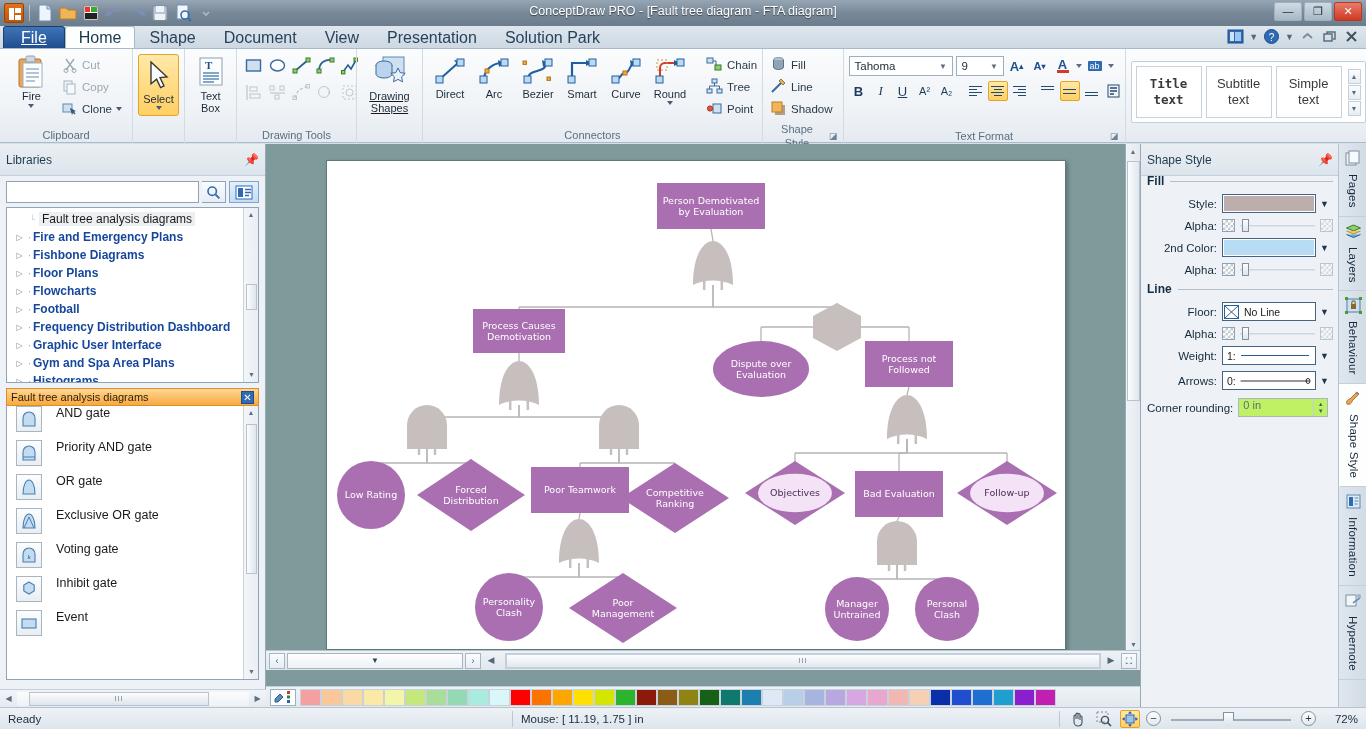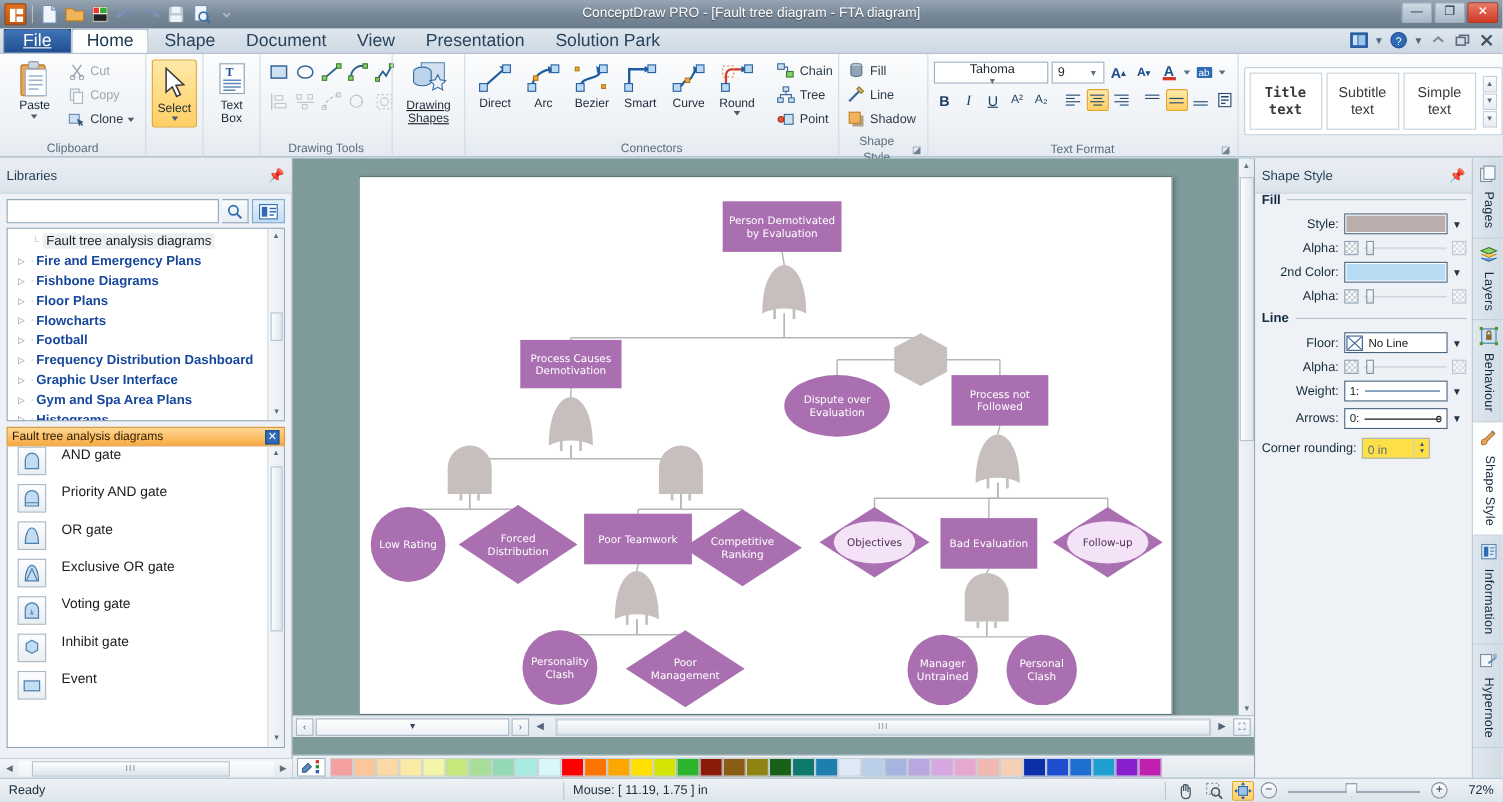--- a/index.html
+++ b/index.html
@@ -274,22 +274,22 @@
     width: 13px; height: 13px; border: 1px solid #8fa4b7;
     background-image: linear-gradient(45deg,#bfc8d1 25%,transparent 25%,transparent 75%,#bfc8d1 75%),
                       linear-gradient(45deg,#bfc8d1 25%,#fff 25%,#fff 75%,#bfc8d1 75%);
     background-size: 5px 5px; background-position: 0 0, 2.5px 2.5px;
   }
   .slider { flex: 1; height: 13px; position: relative; margin: 0 5px; }
   .slider .tr { position: absolute; left: 0; right: 0; top: 6px; height: 2px;
                 background: linear-gradient(180deg,#c5ced7,#e7ecf1); }
   .slider .kn { position: absolute; left: 0; top: 0; width: 7px; height: 13px;
                 background: linear-gradient(180deg,#fdfdfe,#dde5ec); border: 1px solid #7f91a2; }
-  .spin { width: 62px; height: 19px; border: 1px solid #a8b6c2; background: #fde047;
-          display: flex; align-items: flex-end; font-size: 11px; color: #5d6c7a; padding-left: 4px; }
+  .spin { width: 90px; height: 19px; border: 1px solid #a8b6c2; background: #bef264;
+          display: flex; align-items: flex-start; font-size: 11px; color: #5d6c7a; padding-left: 4px; }
   .spinb { margin-left: auto; width: 14px; height: 17px; border-left: 1px solid #c3cfda;
            display: flex; flex-direction: column; align-items: center; justify-content: center;
            font-size: 6px; color: #4a5c6d; line-height: 7px; }
 
   .vtabs { position: absolute; right: 0; top: 0; width: 28px; height: 563px;
            background: linear-gradient(90deg,#dfe7ee,#d2dce5); border-left: 1px solid #b7c4cf; }
   .vtab {
     width: 28px; display: flex; flex-direction: column; align-items: center;
     padding: 6px 0 8px 0; gap: 4px; border-bottom: 1px solid #c3cfda;
   }
@@ -442,21 +442,21 @@
           <div class="bi">
             <svg width="34" height="36" viewBox="0 0 34 36">
               <rect x="5" y="5" width="22" height="28" rx="2" fill="#e8a55c" stroke="#b4742c"></rect>
               <rect x="9" y="9" width="19" height="24" fill="#fbfdfe" stroke="#9fb0bf"></rect>
               <rect x="12" y="2" width="9" height="6" rx="1.5" fill="#cfd8e0" stroke="#8fa0b0"></rect>
               <g stroke="#9bb3c9" stroke-width="1.4">
                   <path d="M12 15h13M12 19h13M12 23h13M12 27h9"></path>
                 </g>
             </svg>
           </div>
-          <div>Paste</div>
+          <div>Fire</div>
           <div class="caret" style="margin-top:2px;"></div>
         </div>
         <div class="smcol">
           <div class="smbtn dis">
             <svg width="16" height="16" viewBox="0 0 16 16">
                 <path d="M4 2l8 11M12 2L4 13" stroke="#9aa7b3" stroke-width="1.3" fill="none"></path>
                 <circle cx="4" cy="13.5" r="2" fill="none" stroke="#9aa7b3"></circle>
                 <circle cx="12" cy="13.5" r="2" fill="none" stroke="#9aa7b3"></circle>
               </svg>
             <span>Cut</span>
@@ -724,21 +724,21 @@
       </div>
       <div class="glabel" style="display:flex;align-items:center;justify-content:center;">
         <span>Shape Style</span>
         <span class="dlg">◪</span>
       </div>
     </div>
 
     <div class="group" style="width:282px;">
       <div class="gbody" style="flex-direction:column;gap:0;">
         <div class="txtrow1">
-          <div class="combo" style="width:104px;flex-direction:column;">
+          <div class="combo" style="width:104px;">
             <span class="cb-txt">Tahoma</span>
             <span class="cb-ar">▼</span>
           </div>
           <div class="combo" style="width:48px;">
             <span class="cb-txt">9</span>
             <span class="cb-ar">▼</span>
           </div>
           <div class="fmtb" style="font-weight:bold;color:#1f4e8f;">A<span style="font-size:8px;">▴</span></div>
           <div class="fmtb" style="font-weight:bold;color:#1f4e8f;font-size:11px;">A<span style="font-size:8px;">▾</span></div>
           <div class="fmtb" style="flex-direction:column;font-weight:bold;color:#1f4e8f;">

